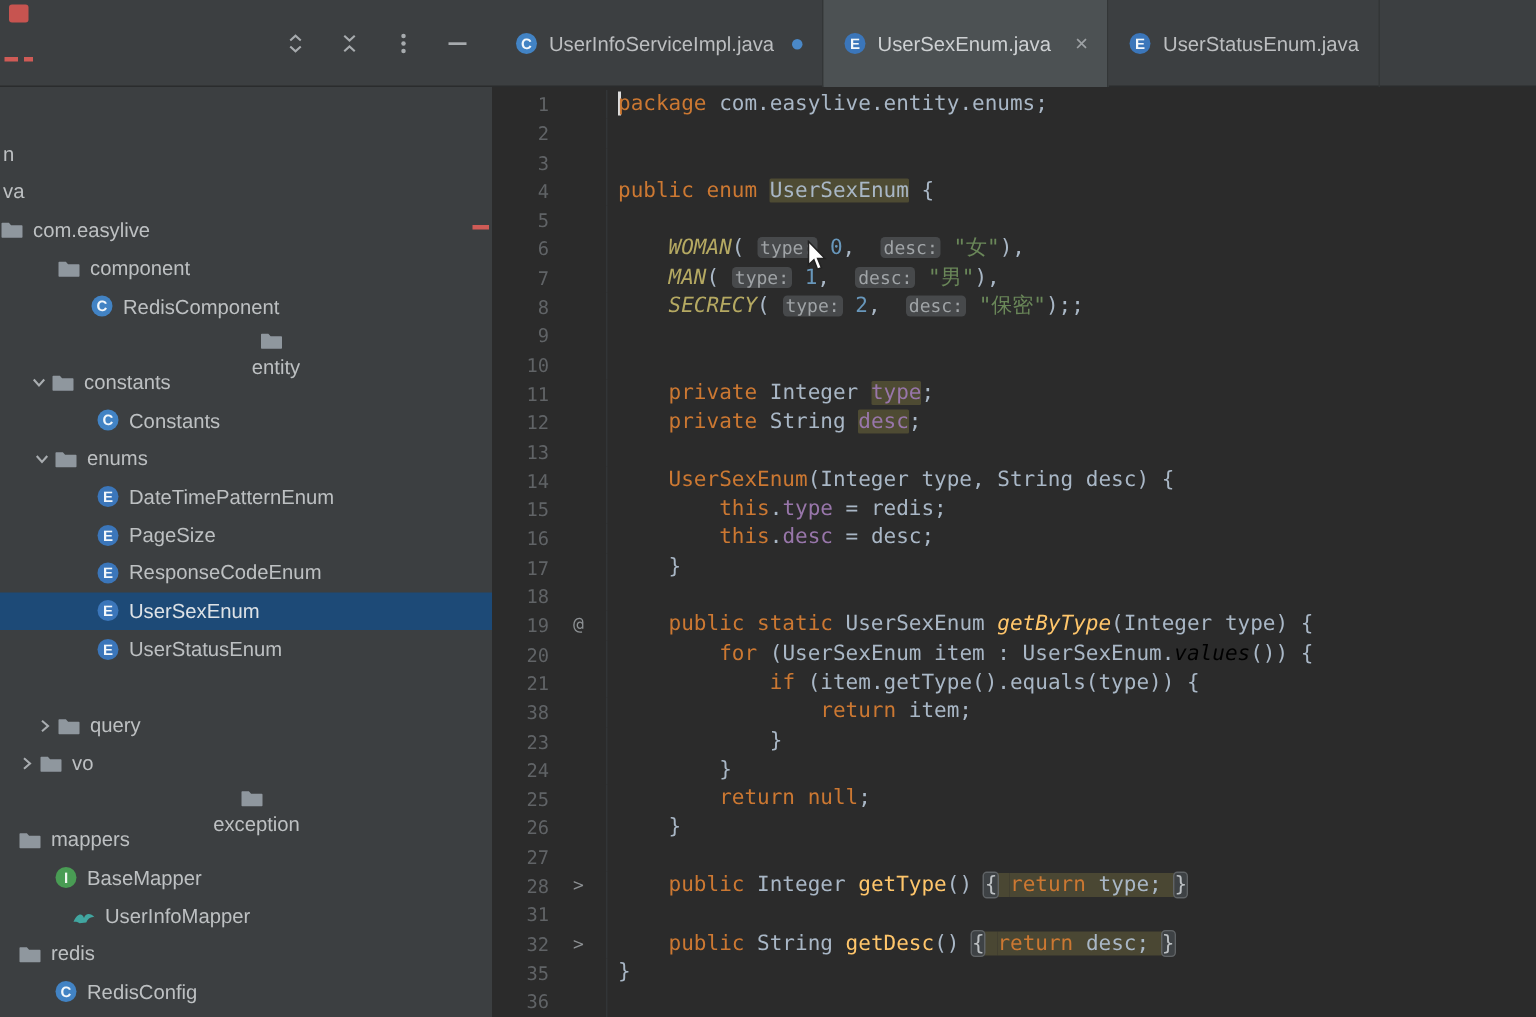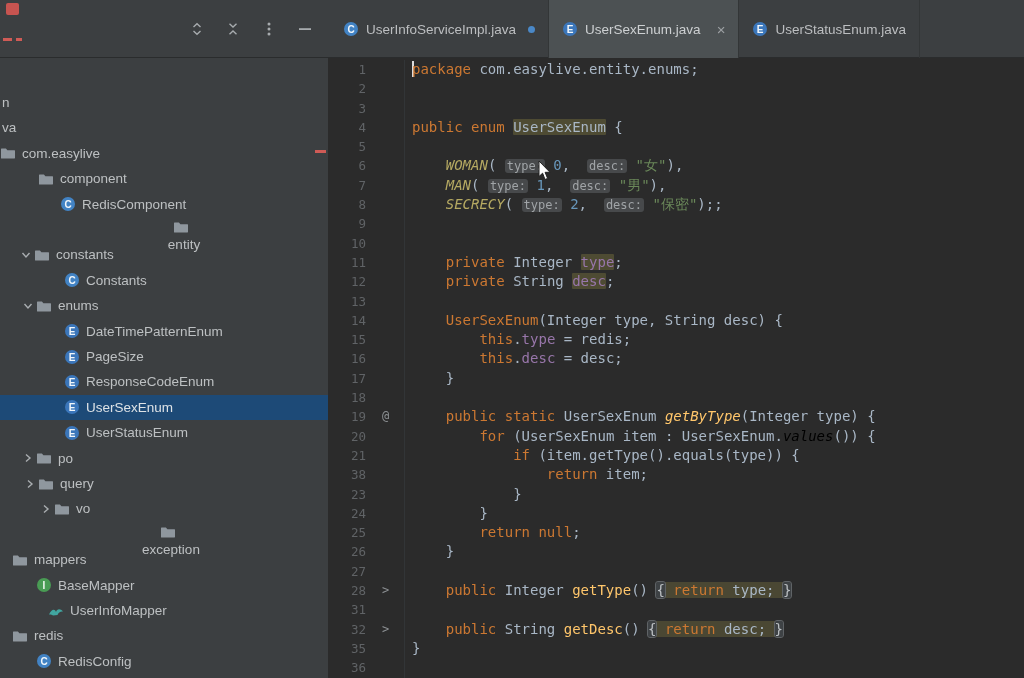--- a/index.html
+++ b/index.html
@@ -238,47 +238,34 @@
     </div>
     <div class="trow" style="top: 362.2px; padding-left: 64px;">
       <span class="ticon">
         <svg width="16" height="16" viewBox="0 0 16 16">
           <circle cx="8" cy="8" r="7" fill="#3b76ba"></circle>
           <text x="8" y="11.6" text-anchor="middle" font-size="10" font-weight="bold" font-family="Liberation Sans, sans-serif" fill="#f2f7fb">E</text>
         </svg>
       </span>
       <span class="tlabel">UserStatusEnum</span>
     </div>
-    <div class="trow" style="top: 387.6px; padding-left: 22px;">
-      <span class="chev">
-        <svg width="12" height="12" viewBox="0 0 12 12">
-          <polyline points="4,2.5 8,6 4,9.5" fill="none" stroke="#a9adb0" stroke-width="1.4"></polyline>
-        </svg>
-      </span>
-      <span class="ticon">
-        <svg width="16" height="16" viewBox="0 0 16 16">
-          <path d="M1.5 3.5h4.4l1.5 1.7h7.1c.3 0 .5.2.5.5v7.3c0 .3-.2.5-.5.5h-13a.5.5 0 0 1-.5-.5v-9c0-.3.2-.5.5-.5z" fill="#8f979e"></path>
-        </svg>
-      </span>
-      <span class="tlabel">po</span>
-    </div>
     <div class="trow" style="top: 413px; padding-left: 24px;">
       <span class="chev">
         <svg width="12" height="12" viewBox="0 0 12 12">
           <polyline points="4,2.5 8,6 4,9.5" fill="none" stroke="#a9adb0" stroke-width="1.4"></polyline>
         </svg>
       </span>
       <span class="ticon">
         <svg width="16" height="16" viewBox="0 0 16 16">
           <path d="M1.5 3.5h4.4l1.5 1.7h7.1c.3 0 .5.2.5.5v7.3c0 .3-.2.5-.5.5h-13a.5.5 0 0 1-.5-.5v-9c0-.3.2-.5.5-.5z" fill="#8f979e"></path>
         </svg>
       </span>
       <span class="tlabel">query</span>
     </div>
-    <div class="trow" style="top: 438.4px; padding-left: 40px;">
+    <div class="trow" style="top: 438.4px; padding-left: 12px;">
       <span class="chev">
         <svg width="12" height="12" viewBox="0 0 12 12">
           <polyline points="4,2.5 8,6 4,9.5" fill="none" stroke="#a9adb0" stroke-width="1.4"></polyline>
         </svg>
       </span>
       <span class="ticon">
         <svg width="16" height="16" viewBox="0 0 16 16">
           <path d="M1.5 3.5h4.4l1.5 1.7h7.1c.3 0 .5.2.5.5v7.3c0 .3-.2.5-.5.5h-13a.5.5 0 0 1-.5-.5v-9c0-.3.2-.5.5-.5z" fill="#8f979e"></path>
         </svg>
       </span>

